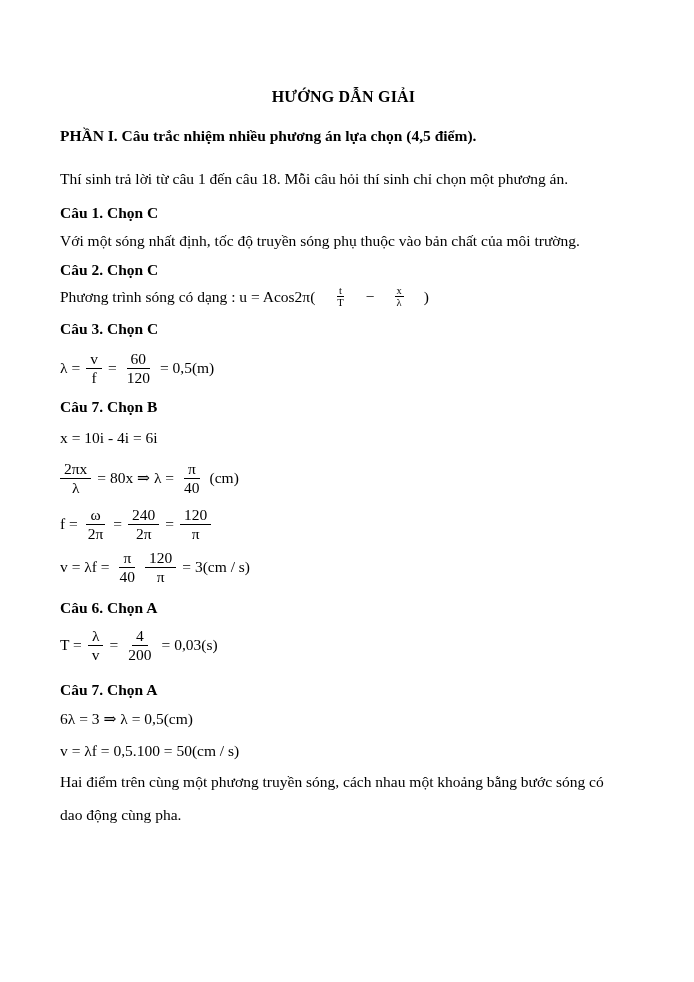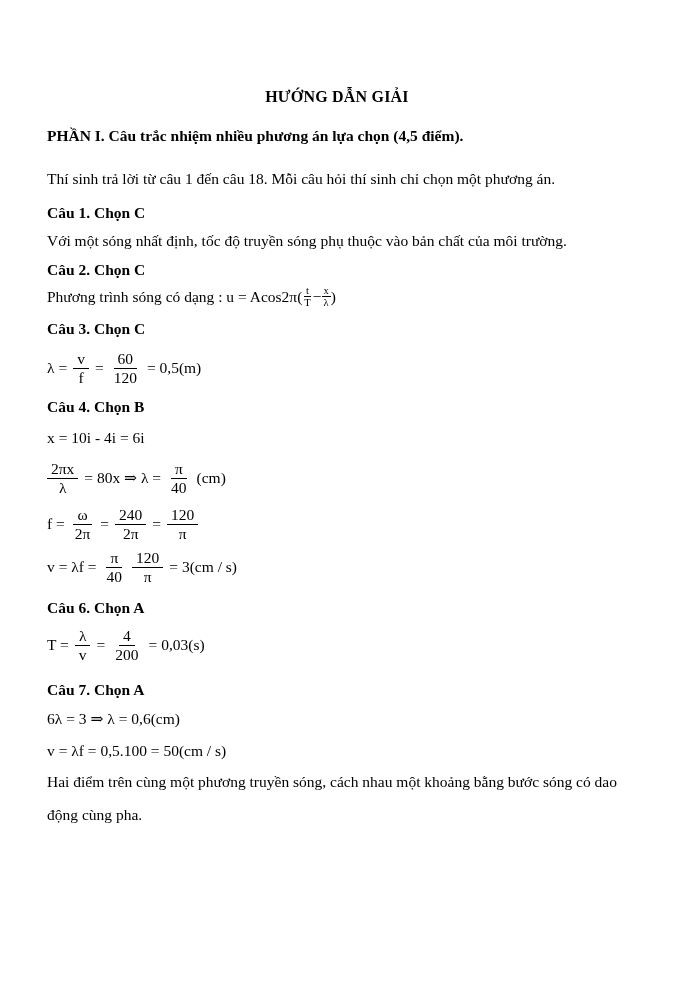--- a/index.html
+++ b/index.html
@@ -4,30 +4,30 @@
 <style>
   * { margin:0; padding:0; box-sizing:border-box; }
   html,body { background:#ffffff; }
   body {
     width:694px; height:982px;
     color:#000;
     font-family:"Liberation Serif","DejaVu Serif",serif;
     font-size:15.5px;
     overflow:hidden;
   }
-  .doc { padding:88px 67px 0 47px; }
+  .doc { padding:88px 67px 0 47px;margin-left:13px; }
   .title {
     font-size:16px; font-weight:bold; text-align:center;
     letter-spacing:0.2px;
   }
   .bold { font-weight:bold; }
   p { line-height:1.25; }
   .para2 { line-height:2.15; }
   .row { display:flex; align-items:center; gap:6px; line-height:1.2; }
-  .row-tight { gap:0; }
+  .row-tight { gap:20px; }
   .frac { display:inline-flex; flex-direction:column; align-items:center; line-height:1.15; }
   .frac .num { border-bottom:1.2px solid #000; padding:0 4px; }
   .frac .den { padding:0 4px; }
   .sfrac { display:inline-flex; flex-direction:column; align-items:center; font-size:10.5px; line-height:1.1; }
   .sfrac .num { border-bottom:1px solid #000; padding:0 2px; }
   .sfrac .den { padding:0 2px; }
 </style>
 </head>
 <body>
 
@@ -65,21 +65,21 @@
         <span class="den">f</span>
       </span>
     <span>=</span>
     <span class="frac">
         <span class="num">60</span>
         <span class="den">120</span>
       </span>
     <span>= 0,5(m)</span>
   </div>
 
-  <p class="bold" style="margin-top:10px">Câu 4. Chọn B</p>
+  <p class="bold" style="margin-top:10px">Câu 7. Chọn B</p>
   <p style="margin-top:12px">x = 10i - 4i = 6i</p>
 
   <div class="row" style="margin-top:12px">
     <span class="frac">
         <span class="num">2πx</span>
         <span class="den">λ</span>
       </span>
     <span>= 80x ⇒ λ =</span>
     <span class="frac">
         <span class="num">π</span>
@@ -126,19 +126,19 @@
       </span>
     <span>=</span>
     <span class="frac">
         <span class="num">4</span>
         <span class="den">200</span>
       </span>
     <span>= 0,03(s)</span>
   </div>
 
   <p class="bold" style="margin-top:16px">Câu 7. Chọn A</p>
-  <p style="margin-top:10px">6λ = 3 ⇒ λ = 0,6(cm)</p>
+  <p style="margin-top:10px">6λ = 3 ⇒ λ = 0,5(cm)</p>
   <p style="margin-top:13px">v = λf = 0,5.100 = 50(cm / s)</p>
 
   <p class="para2" style="margin-top:4px">Hai điểm trên cùng một phương truyền sóng, cách nhau một khoảng bằng bước sóng có dao động cùng pha.</p>
 
 
 </main>
 
 </body></html>

